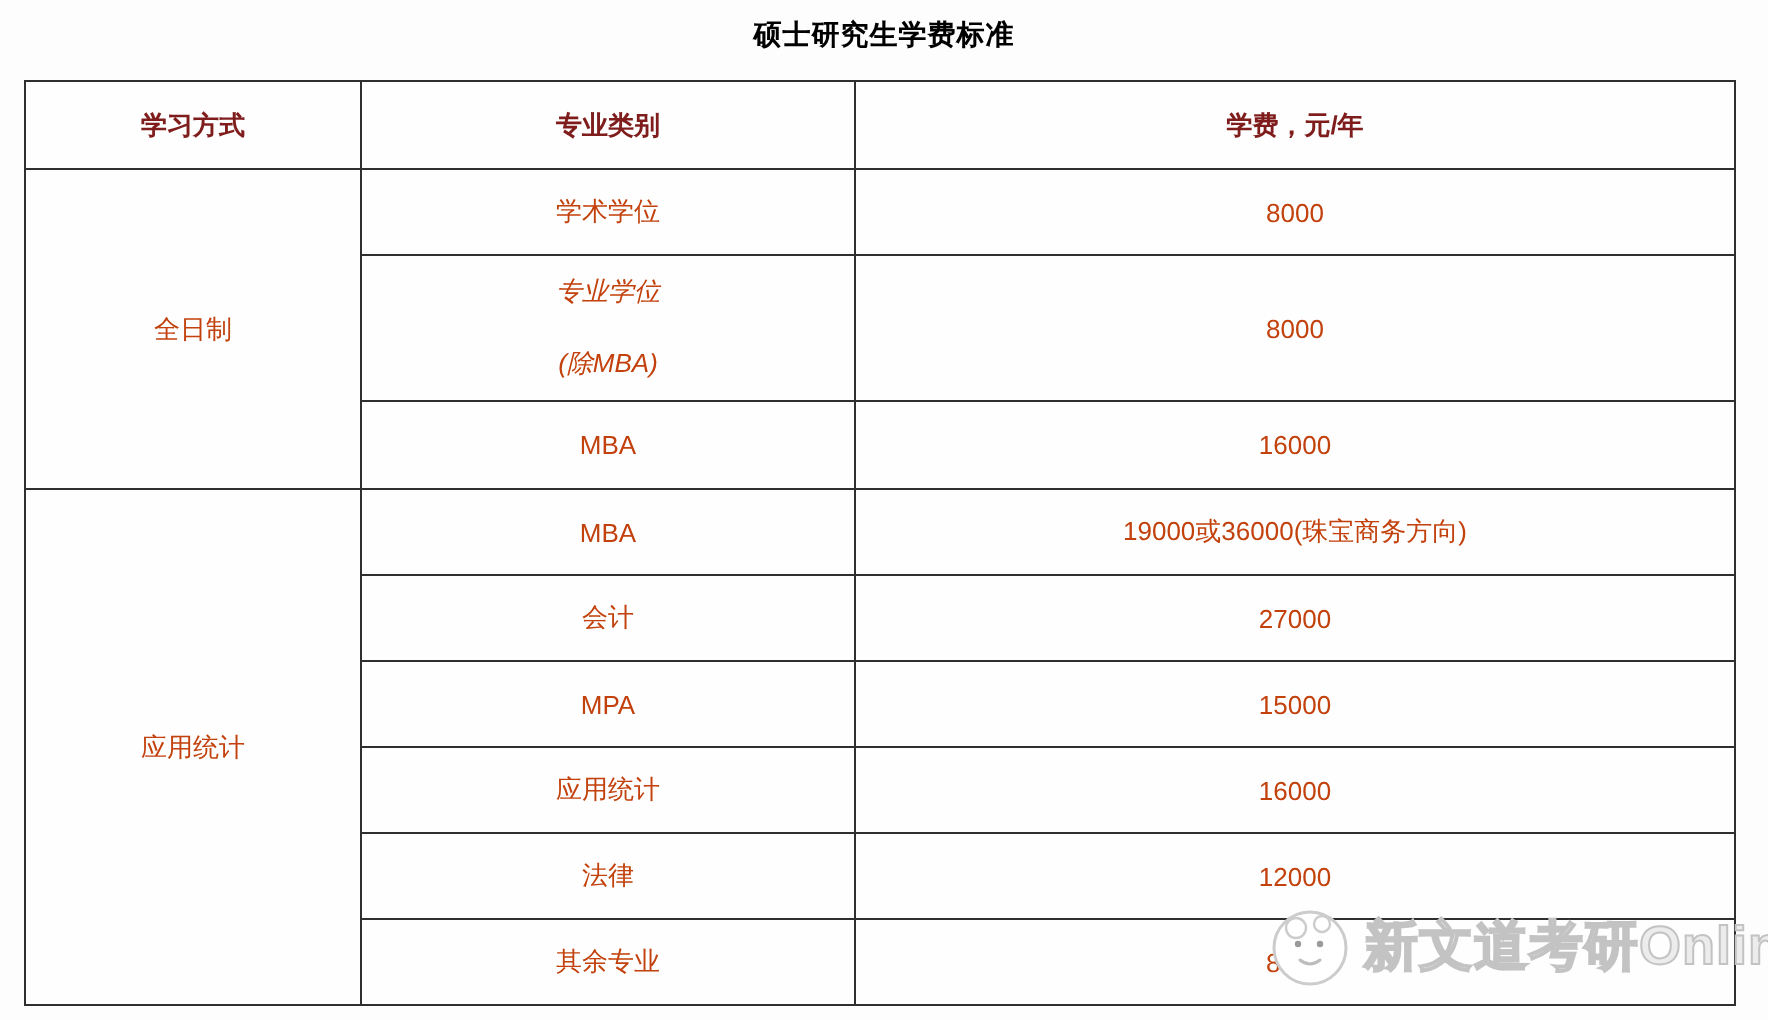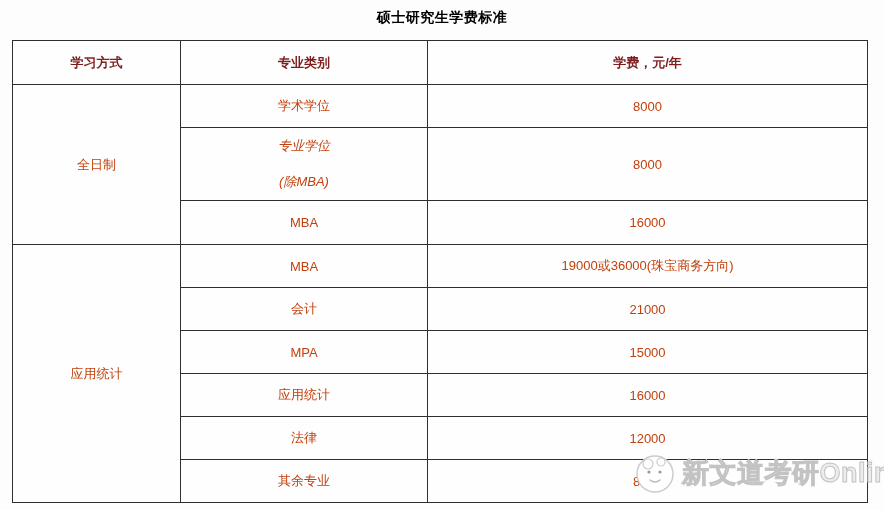--- a/index.html
+++ b/index.html
@@ -104,21 +104,21 @@
       <td>MBA</td>
       <td>16000</td>
     </tr>
     <tr class="r-normal">
       <td rowspan="6">应用统计</td>
       <td>MBA</td>
       <td>19000或36000(珠宝商务方向)</td>
     </tr>
     <tr class="r-normal">
       <td>会计</td>
-      <td>21000</td>
+      <td>27000</td>
     </tr>
     <tr class="r-normal">
       <td>MPA</td>
       <td>15000</td>
     </tr>
     <tr class="r-normal">
       <td>应用统计</td>
       <td>16000</td>
     </tr>
     <tr class="r-normal">

